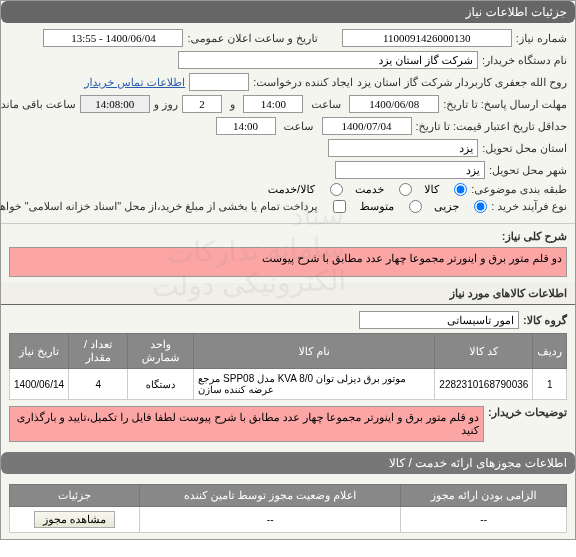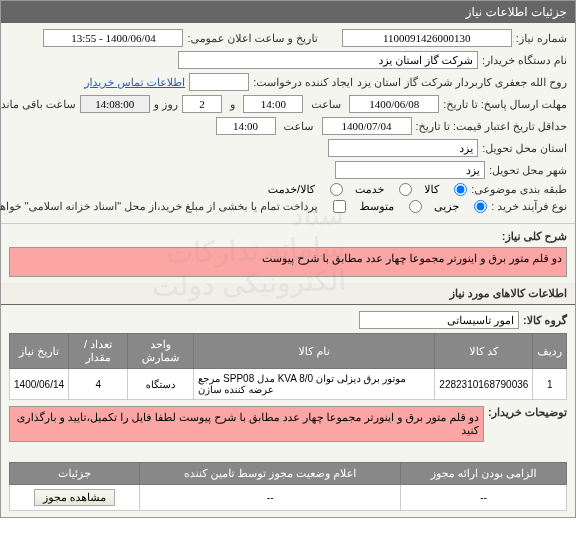--- a/index.html
+++ b/index.html
@@ -15,20 +15,21 @@
 }
 .container {
   width: 576px;
   border: 1px solid #999;
 }
 .header-bar {
   background: #666;
   color: #fff;
   padding: 4px 8px;
   font-size: 12px;
+  border-radius: 6px;
 }
 .section {
   background: #f5f5f0;
   padding: 6px 8px;
 }
 .row {
   display: flex;
   align-items: center;
   margin-bottom: 4px;
   gap: 4px;
@@ -257,20 +258,21 @@
         </tr>
       </tbody>
     </table>
 
     <div class="row" style="margin-top:6px;align-items:flex-start">
       <span class="label label-bold">توضیحات خریدار:</span>
       <div class="desc-box" style="flex:1">دو قلم متور برق و اینورتر مجموعا چهار عدد مطابق با شرح پیوست لطفا فایل را تکمیل،تایید و بارگذاری کنید</div>
     </div>
   </div>
 
+  <div class="header-bar" style="background:#777">اطلاعات مجوزهای ارائه خدمت / کالا</div>
 
   <div class="section">
     <table>
       <thead>
         <tr>
           <th>الزامی بودن ارائه مجوز</th>
           <th>اعلام وضعیت مجوز توسط تامین کننده</th>
           <th>جزئیات</th>
         </tr>
       </thead>

